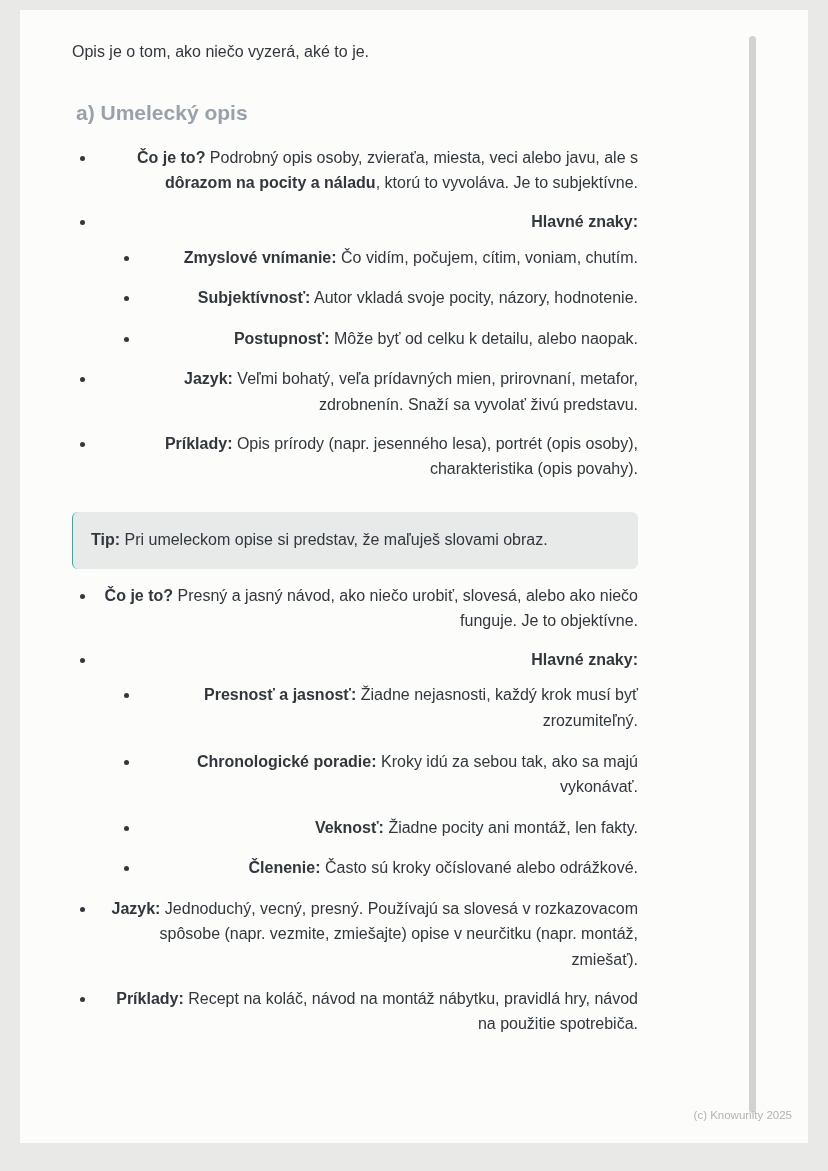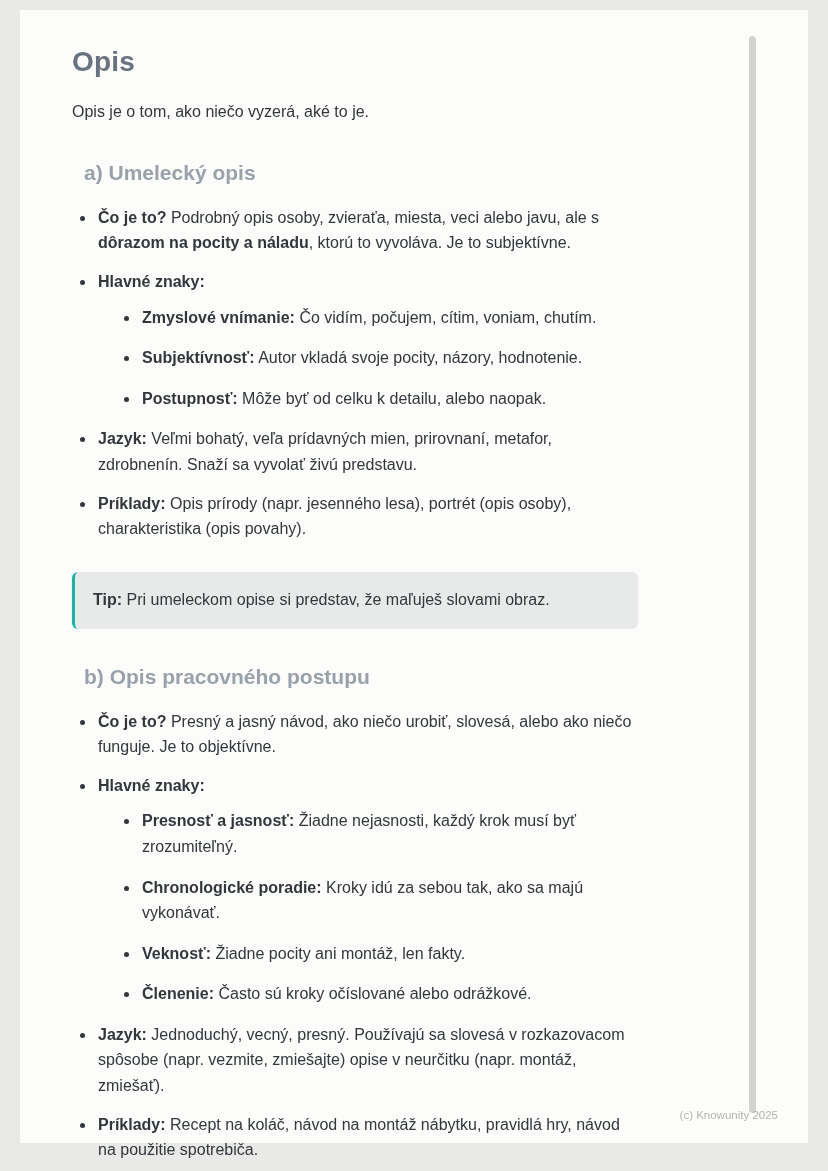--- a/index.html
+++ b/index.html
@@ -36,27 +36,28 @@
   .intro {
     font-size: 16px;
     line-height: 1.55;
     color: #32373c;
     margin: 0 0 34px 0;
   }
   h2.section-heading {
     font-size: 21px;
     font-weight: bold;
     color: #99a1aa;
-    margin: 36px 0 20px 12px;
+    margin: 36px 0 20px 4px;
   }
   ul.bullets {
     margin: 0;
     padding: 0 0 0 24px;
     list-style: disc;
     color: #32373c;
+    text-align: right;
   }
   ul.bullets > li {
     font-size: 16px;
     line-height: 1.6;
     margin: 0 0 13px 0;
     padding-left: 2px;
   }
   ul.sub {
     margin: 10px 0 4px 0;
     padding: 0 0 0 26px;
@@ -66,31 +67,31 @@
     font-size: 16px;
     line-height: 1.6;
     margin: 0 0 15px 16px;
     padding-left: 2px;
   }
   .b { font-weight: bold; }
   .i { }
   .tip {
     margin: 30px 0 14px 0;
     background: #e8eaea;
-    border-left: 3px solid #14b8a6;
+    border-left: 1px solid #14b8a6;
     border-radius: 6px;
     padding: 16px 18px;
     font-size: 16px;
     line-height: 1.55;
     color: #32373c;
     width: 566px;
   }
   .footer-watermark {
     position: absolute;
-    right: 30px;
+    right: 16px;
     bottom: 22px;
     font-size: 11.5px;
     color: #b3b3b0;
     z-index: 3;
   }
   .edge-bar {
     position: absolute;
     top: 26px;
     bottom: 30px;
     right: 52px;
@@ -99,36 +100,34 @@
     border-radius: 4px;
     z-index: 2;
   }
 </style>
 </head>
 <body>
 
 <div class="canvas">
   <div class="page">
     <div class="content">
-      <h1 class="page-title">Opis</h1>
       <p class="intro">Opis je o tom, ako niečo vyzerá, aké to je.</p>
       <div id="sections">
           <h2 class="section-heading">a) Umelecký opis</h2>
           <ul class="bullets">
             <li><span class="b">Čo je to?</span><span> Podrobný opis osoby, zvieraťa, miesta, veci alebo javu, ale s </span><span class="b">dôrazom na pocity a náladu</span><span>, ktorú to vyvoláva. Je to subjektívne.</span></li>
             <li><span class="b">Hlavné znaky:</span><ul class="sub">
                 <li><span class="b">Zmyslové vnímanie:</span><span> Čo vidím, počujem, cítim, voniam, chutím.</span></li>
                 <li><span class="b">Subjektívnosť:</span><span> Autor vkladá svoje pocity, názory, hodnotenie.</span></li>
                 <li><span class="b">Postupnosť:</span><span> Môže byť od celku k detailu, alebo naopak.</span></li>
               </ul></li>
             <li><span class="b">Jazyk:</span><span> Veľmi bohatý, veľa prídavných mien, prirovnaní, metafor, zdrobnenín. Snaží sa vyvolať živú predstavu.</span></li>
             <li><span class="b">Príklady:</span><span> Opis prírody (napr. jesenného lesa), portrét (opis osoby), charakteristika (opis povahy).</span></li>
           </ul>
           <div class="tip"><span class="b">Tip:</span><span> Pri umeleckom opise si predstav, že maľuješ slovami obraz.</span></div>
-          <h2 class="section-heading">b) Opis pracovného postupu</h2>
           <ul class="bullets">
             <li><span class="b">Čo je to?</span><span> Presný a jasný návod, ako niečo urobiť, slovesá, alebo ako niečo funguje. Je to objektívne.</span></li>
             <li><span class="b">Hlavné znaky:</span><ul class="sub">
                 <li><span class="b">Presnosť a jasnosť:</span><span> Žiadne nejasnosti, každý krok musí byť zrozumiteľný.</span></li>
                 <li><span class="b">Chronologické poradie:</span><span> Kroky idú za sebou tak, ako sa majú vykonávať.</span></li>
                 <li><span class="b">Veknosť:</span><span> Žiadne pocity ani montáž, len fakty.</span></li>
                 <li><span class="b">Členenie:</span><span> Často sú kroky očíslované alebo odrážkové.</span></li>
               </ul></li>
             <li><span class="b">Jazyk:</span><span> Jednoduchý, vecný, presný. Používajú sa slovesá v rozkazovacom spôsobe (napr. </span><span class="i">vezmite, zmiešajte</span><span>) opise v neurčitku (napr. </span><span class="i">montáž, zmiešať</span><span>).</span></li>
             <li><span class="b">Príklady:</span><span> Recept na koláč, návod na montáž nábytku, pravidlá hry, návod na použitie spotrebiča.</span></li>

